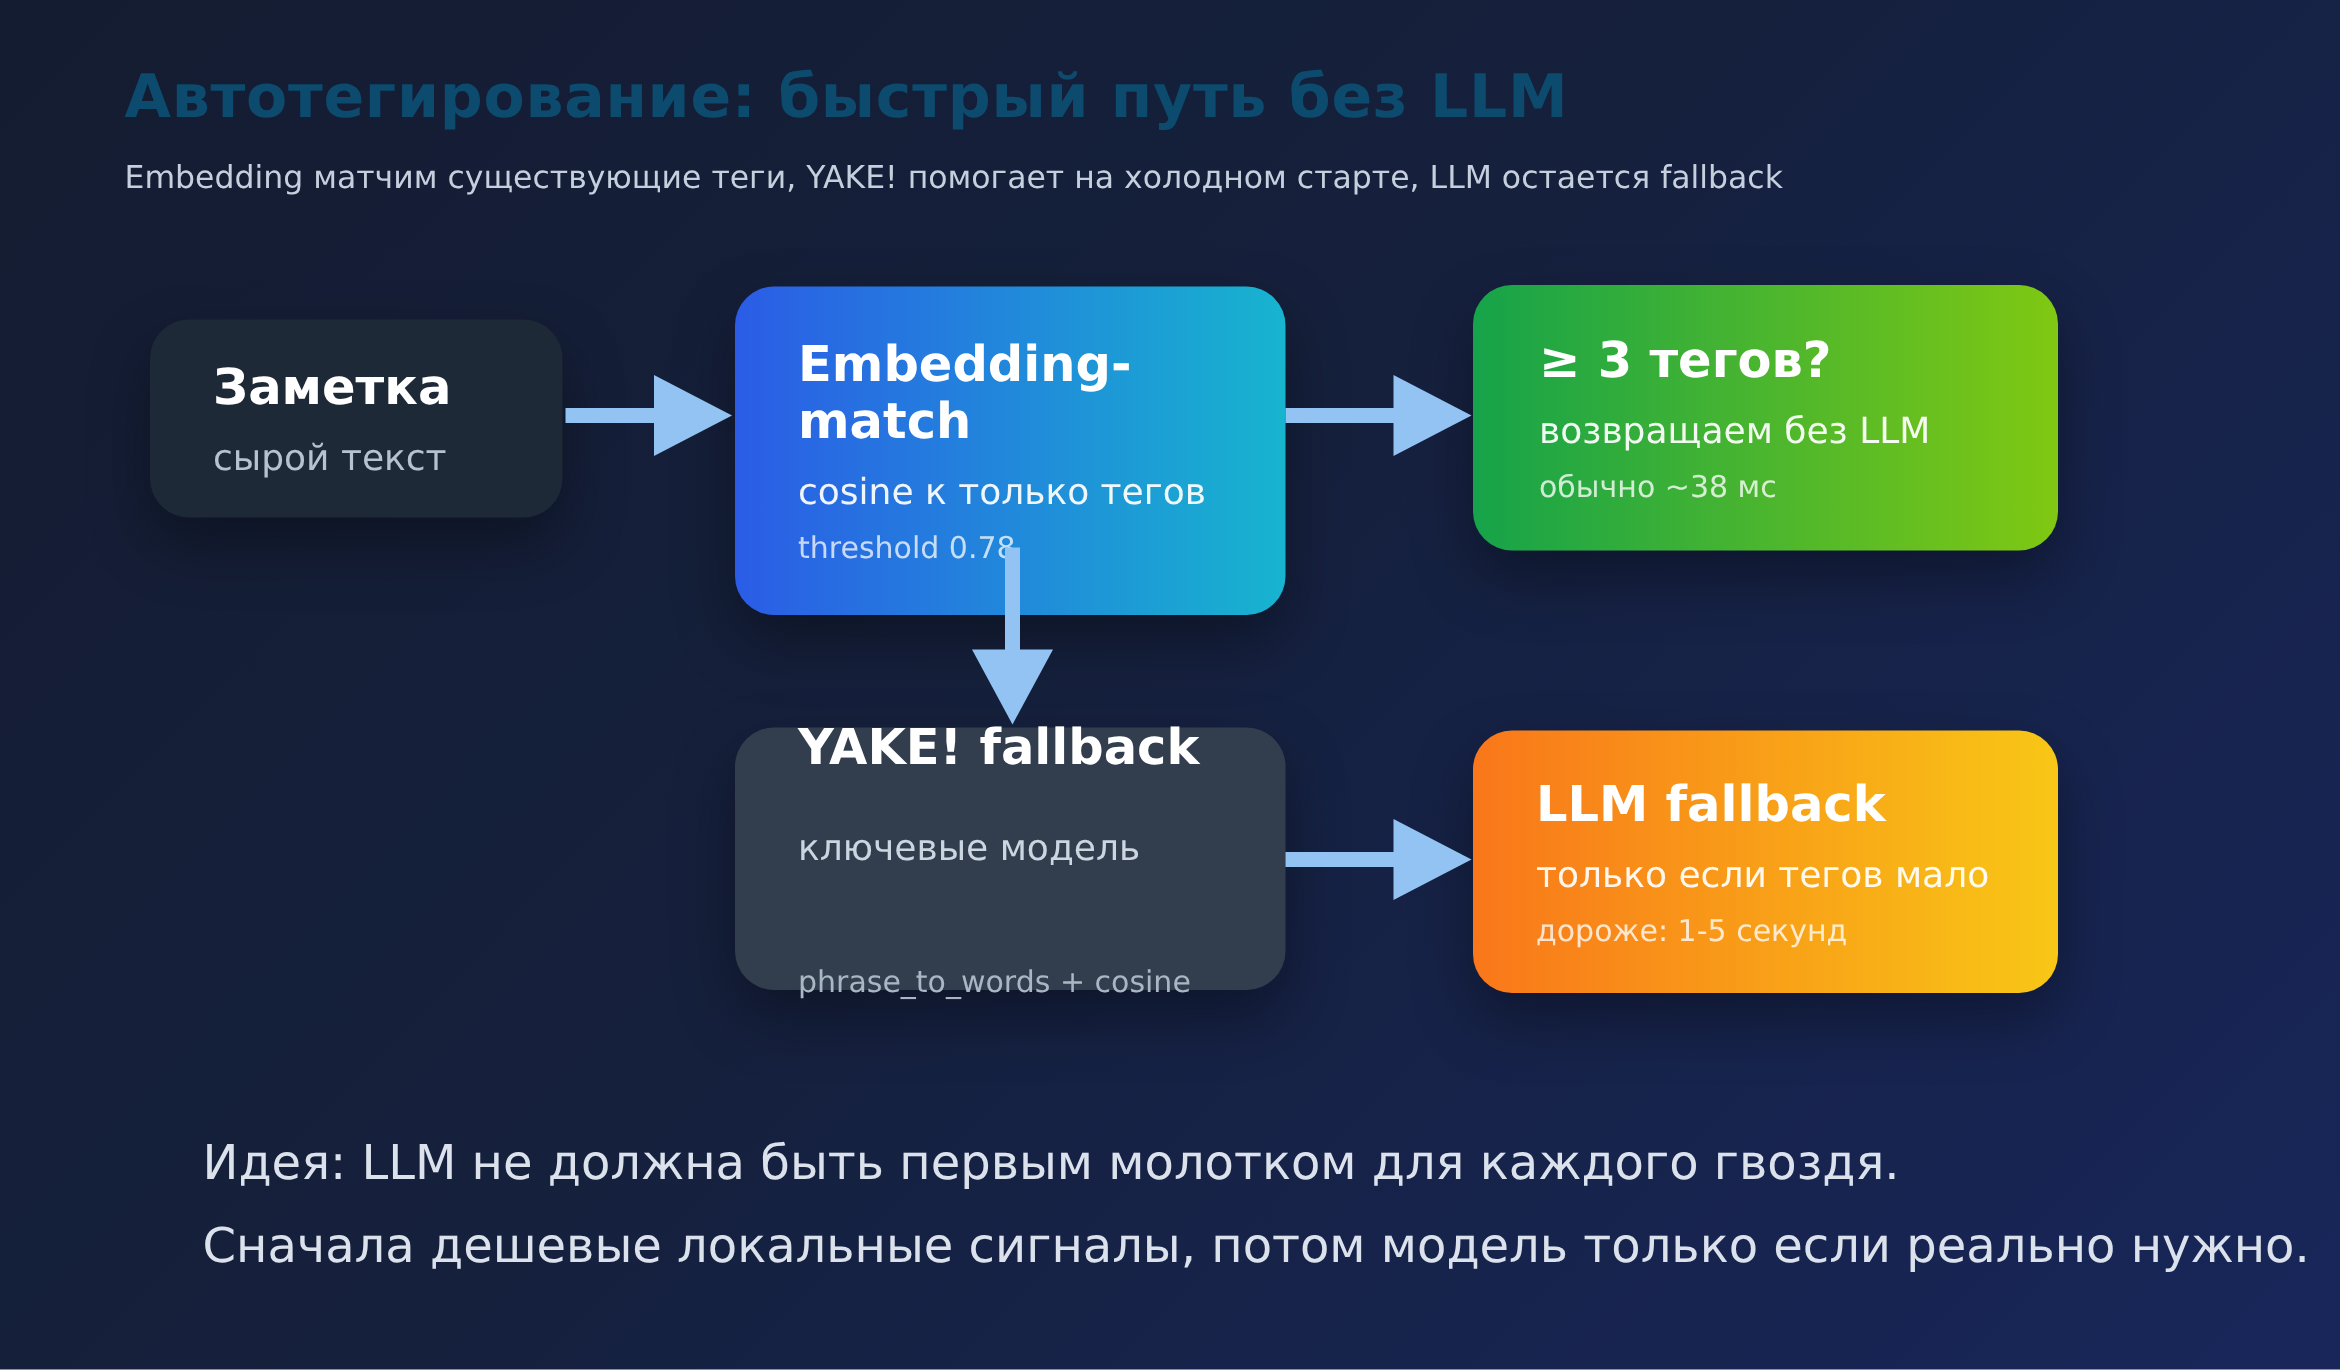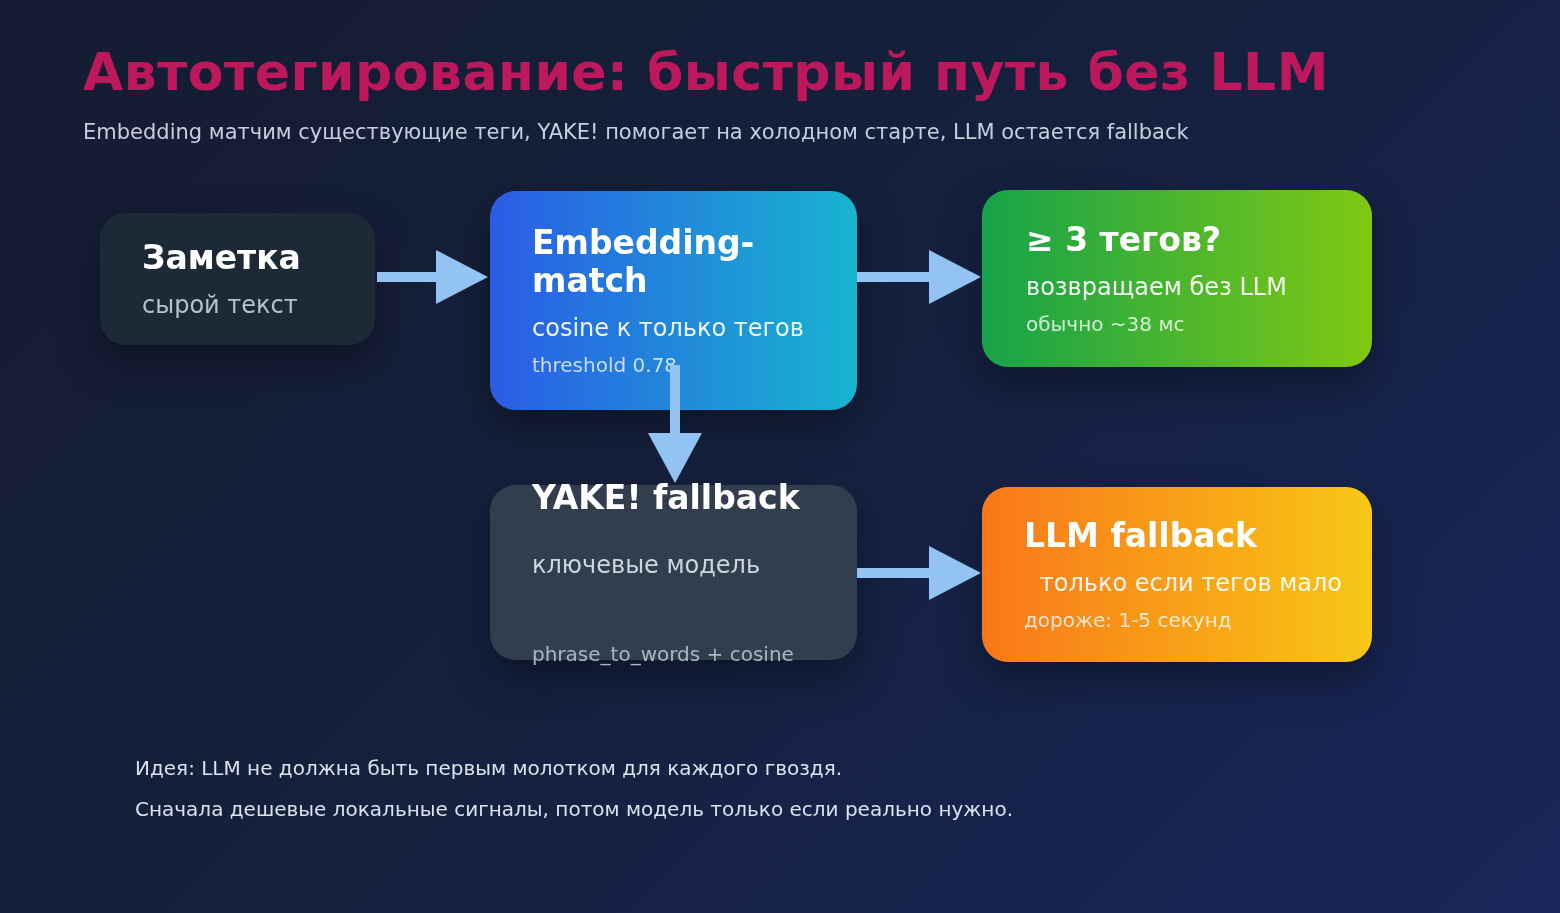--- a/index.html
+++ b/index.html
@@ -9,24 +9,24 @@
     overflow: hidden;
     position: relative;
     background: linear-gradient(135deg, #141c31 0%, #15203c 45%, #18265a 100%);
     font-family: "DejaVu Sans", "Liberation Sans", sans-serif;
     color: #ffffff;
   }
 
   
   .header { position: absolute; left: 83px; top: 42px; }
   .page-title {
-    font-size: 52px;
+    font-size: 40px;
     font-weight: bold;
     letter-spacing: 0.5px;
-    color: #be185d;
+    color: #0c4a6e;
     margin: 0 0 18px 0;
   }
   .page-subtitle {
     font-size: 21px;
     color: #c5cfdd;
     margin: 0;
   }
 
   
   .node {
@@ -74,21 +74,21 @@
     background: #323e4d;
     gap: 20px;
   }
   #node-yake .node-line1 { color: #ccd6e0; }
   #node-yake .node-line2 { color: #a9b7c5; margin-top: 44px; }
 
   #node-llm {
     left: 982px; top: 487px; width: 390px; height: 175px;
     background: linear-gradient(90deg, #f9771a 0%, #f8c716 100%);
   }
-  #node-llm .node-line1 { color: rgba(255,255,255,0.93); text-align: right; }
+  #node-llm .node-line1 { color: rgba(255,255,255,0.93); }
   #node-llm .node-line2 { color: rgba(255,255,255,0.78); }
 
   
   .arrow-shaft-h { position: absolute; height: 10px; background: #93c3f3; }
   .arrow-shaft-v { position: absolute; width: 10px;  background: #93c3f3; }
   .arrow-head-right {
     position: absolute; width: 0; height: 0;
     border-top: 27px solid transparent;
     border-bottom: 27px solid transparent;
     border-left: 52px solid #93c3f3;
@@ -96,21 +96,21 @@
   .arrow-head-down {
     position: absolute; width: 0; height: 0;
     border-left: 27px solid transparent;
     border-right: 27px solid transparent;
     border-top: 50px solid #93c3f3;
   }
 
   
   .footer-notes { position: absolute; left: 135px; top: 756px; }
   .footer-line {
-    font-size: 20px;
+    font-size: 32px;
     color: #dbe2ec;
     margin: 0 0 17px 0;
   }
 </style>
 </head>
 <body>
 
 <div class="header">
   <h1 class="page-title">Автотегирование: быстрый путь без LLM</h1>
   <p class="page-subtitle">Embedding матчим существующие теги, YAKE! помогает на холодном старте, LLM остается fallback</p>

